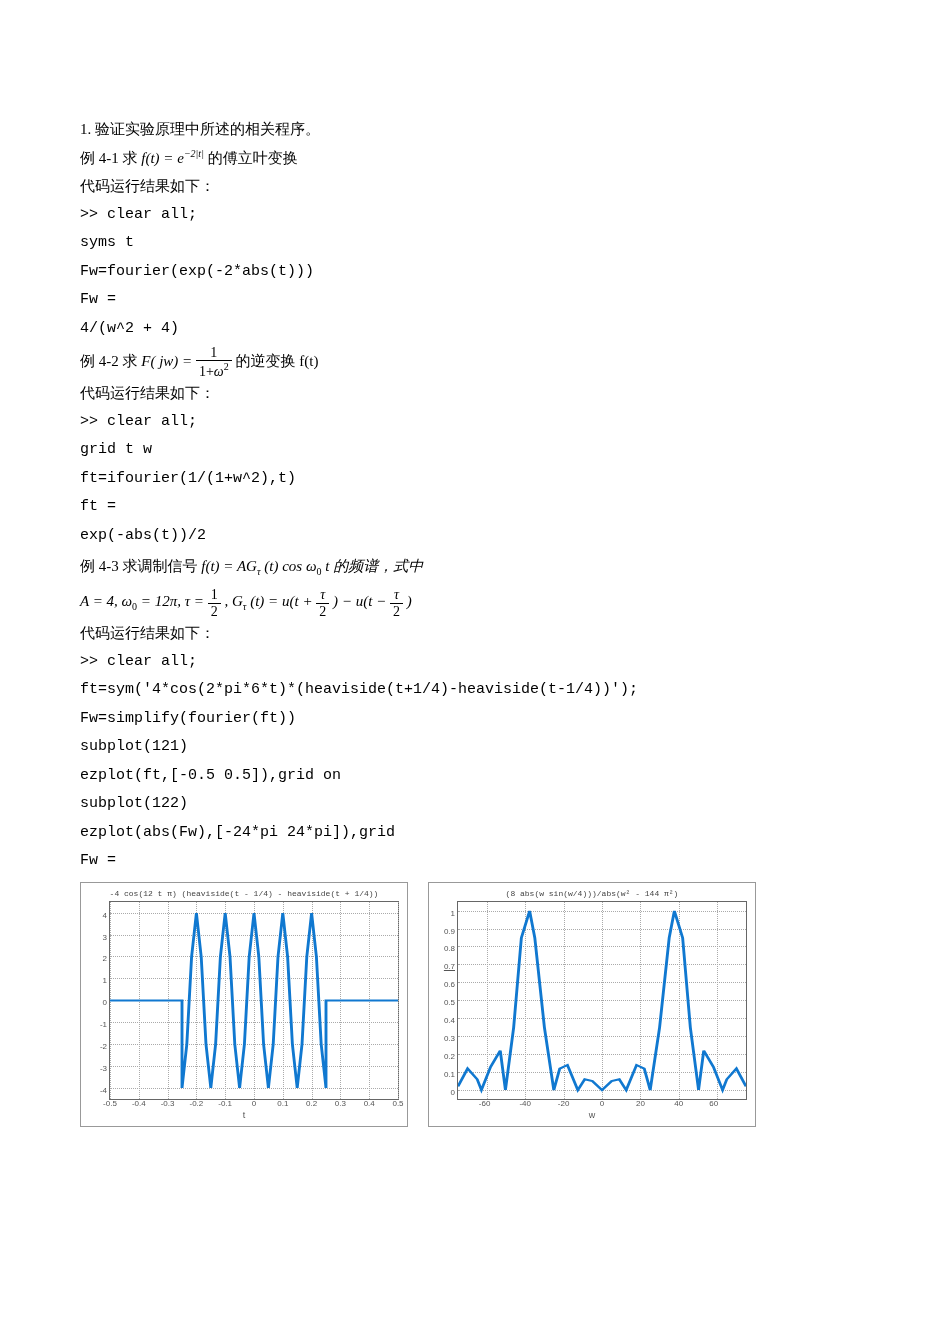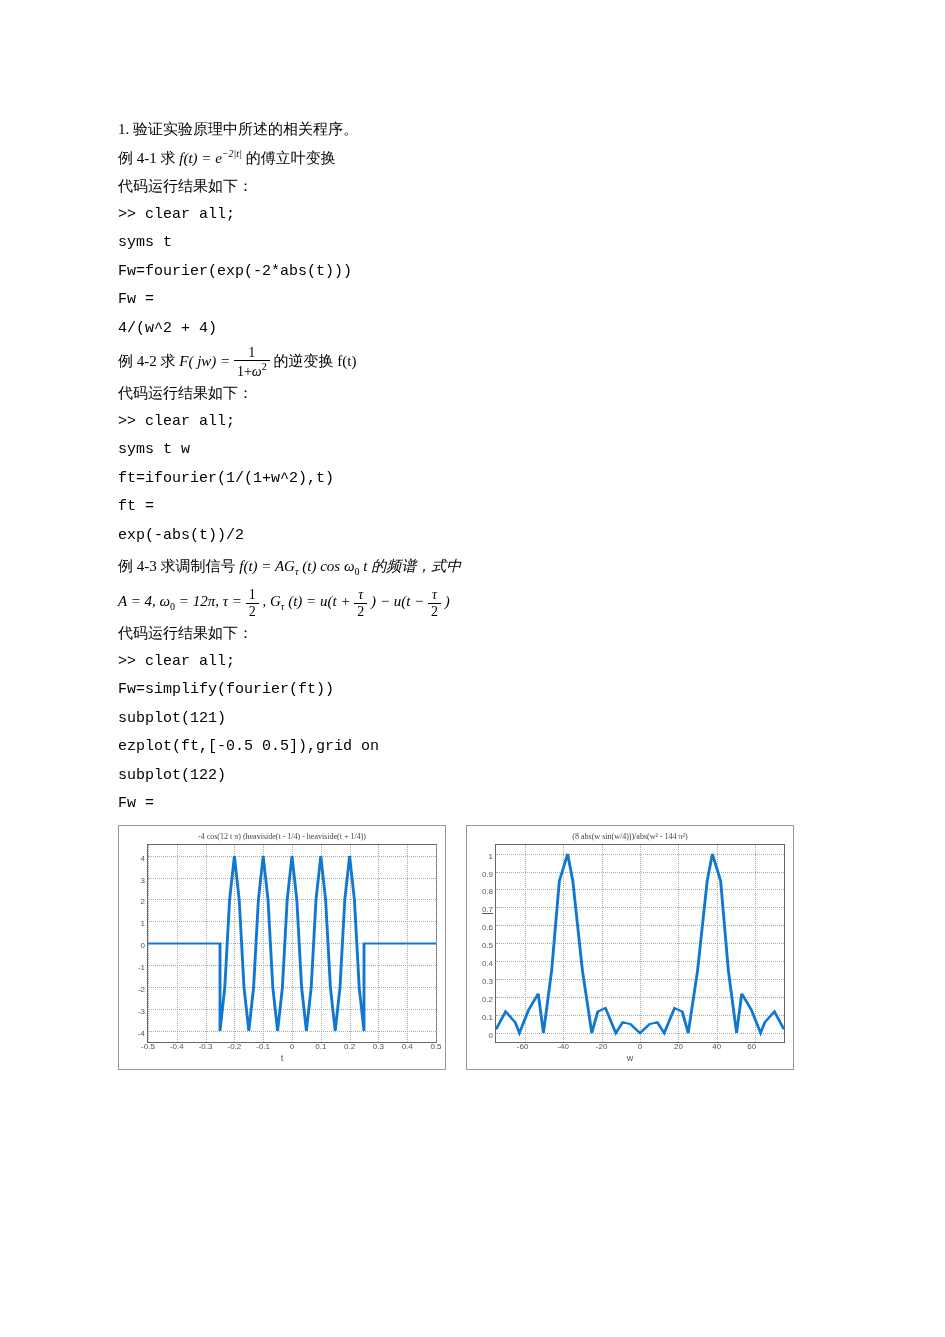--- a/index.html
+++ b/index.html
@@ -5,21 +5,21 @@
   body {
     margin: 0;
     padding: 0;
     background: #fff;
     font-family: "SimSun", "Songti SC", serif;
     font-size: 15px;
     color: #000;
     width: 945px;
   }
   .page {
-    padding: 115px 140px 50px 118px;
+    padding: 115px 140px 50px 80px;
     line-height: 1.9;
   }
   .mono {
     font-family: "Courier New", monospace;
   }
   .line {
     white-space: nowrap;
   }
   .math-i {
     font-style: italic;
@@ -57,21 +57,21 @@
   }
   .chart-box {
     border: 1px solid #999;
     background: #fff;
     width: 328px;
     height: 245px;
     position: relative;
     box-sizing: border-box;
   }
   .chart-title {
-    font-family: Liberation Serif, serif;
+    font-family: Liberation Mono, monospace;
     font-size: 8px;
     color: #444;
     text-align: center;
     padding: 3px 0 1px 0;
     height: 14px;
   }
   .plot-area {
     position: absolute;
     left: 28px;
     top: 18px;
@@ -150,21 +150,21 @@
       <span class="num">1</span>
       <span class="den">
         <span>1+</span><span class="math-i">ω</span><span class="sup">2</span>
       </span>
     </span>
     <span> 的逆变换 f(t)</span>
   </div>
 
   <div class="line">代码运行结果如下：</div>
   <div class="line mono">&gt;&gt; clear all;</div>
-  <div class="line mono">syms t w</div>
+  <div class="line mono">grid t w</div>
   <div class="line mono">ft=ifourier(1/(1+w^2),t)</div>
   <div class="line mono">ft =</div>
   <div class="line mono">exp(-abs(t))/2</div>
 
   <div class="line" style="margin-top:2px;">
     <span>例 4-3 求调制信号 </span>
     <span class="math-i">f(t) = AG</span><span class="sub math-i">τ</span>
     <span class="math-i">(t) cos</span>
     <span class="math-i">ω</span><span class="sub">0</span>
     <span class="math-i">t 的频谱，式中</span>
@@ -189,24 +189,26 @@
     <span class="math-i">) − u(t − </span>
     <span class="frac">
       <span class="num math-i">τ</span>
       <span class="den">2</span>
     </span>
     <span class="math-i">)</span>
   </div>
 
   <div class="line">代码运行结果如下：</div>
   <div class="line mono">&gt;&gt; clear all;</div>
+  <div class="line mono">ft=sym('4*cos(2*pi*6*t)*(heaviside(t+1/4)-heaviside(t-1/4))');</div>
   <div class="line mono">Fw=simplify(fourier(ft))</div>
   <div class="line mono">subplot(121)</div>
   <div class="line mono">ezplot(ft,[-0.5 0.5]),grid on</div>
   <div class="line mono">subplot(122)</div>
+  <div class="line mono">ezplot(abs(Fw),[-24*pi 24*pi]),grid</div>
   <div class="line mono">Fw =</div>
 
   <div class="charts">
 
     <div class="chart-box">
       <div class="chart-title">-4 cos(12 t π) (heaviside(t - 1/4) - heaviside(t + 1/4))</div>
       <div class="plot-area dotted" id="plot0">
           <div class="grid-h" style="top: 5.55556%;"></div>
           <div class="grid-h" style="top: 16.6667%;"></div>
           <div class="grid-h" style="top: 27.7778%;"></div>

